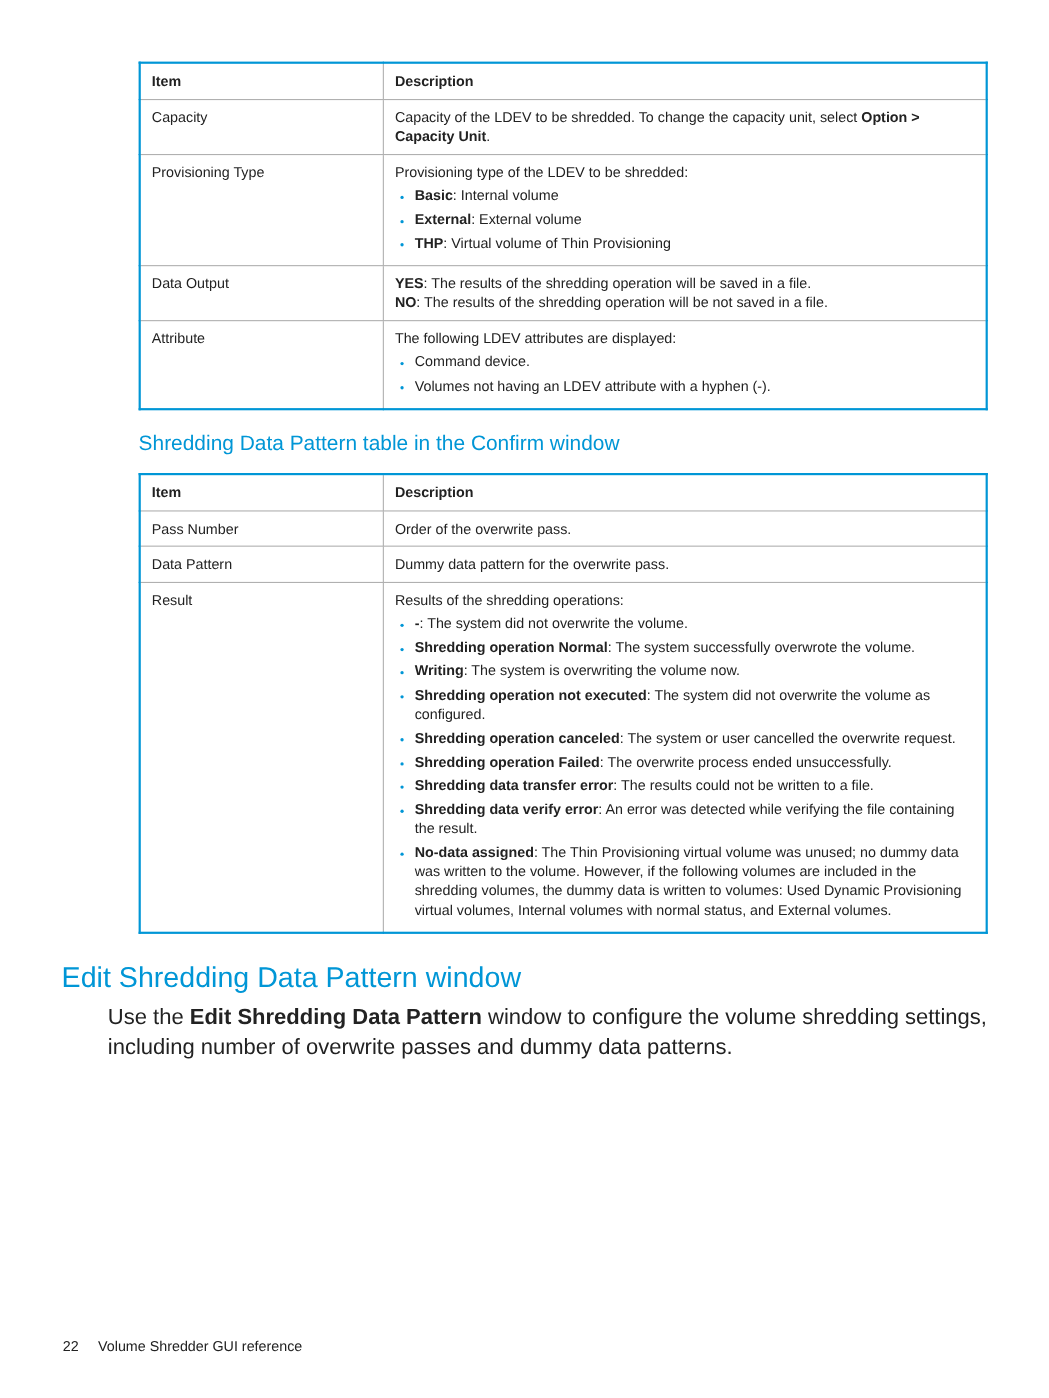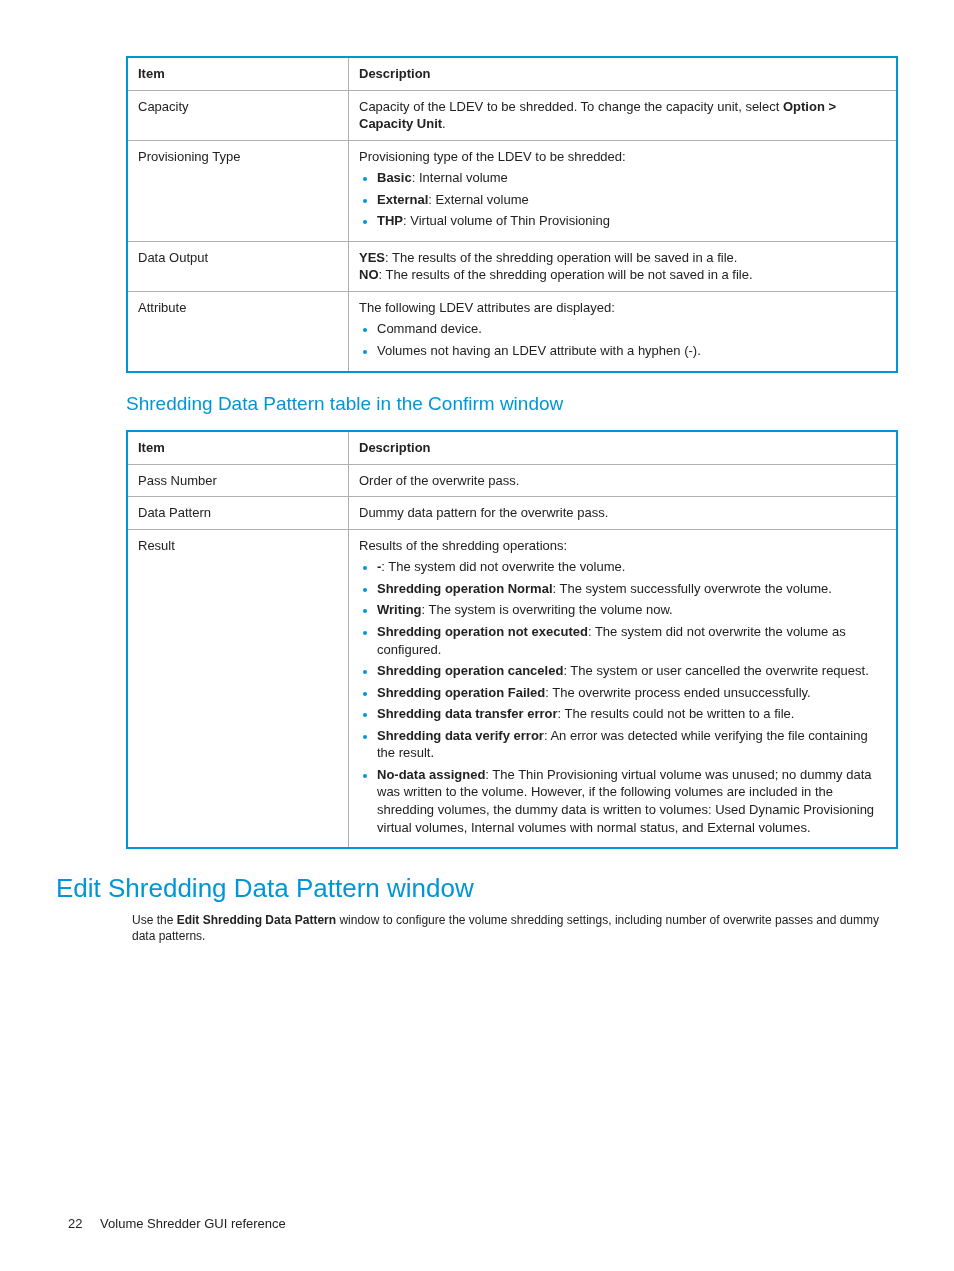--- a/index.html
+++ b/index.html
@@ -48,30 +48,30 @@
     margin: 18px 0 14px 0;
     padding-left: 70px;
   }
   h2.section {
     color: #0096d6;
     font-weight: normal;
     font-size: 26px;
     margin: 22px 0 6px 0;
   }
   p.section-para {
-    margin: 4px 0 0 76px;
-    font-size: 12px;
+    margin: 4px 0 0 42px;
+    font-size: 20px;
   }
   .table-wrap {
     margin-left: 70px;
   }
   .footer {
     position: absolute;
     bottom: 38px;
-    left: 68px;
+    left: 57px;
     font-size: 13px;
     color: #222;
   }
   .footer .pg { margin-right: 14px; }
   .inline-bold { font-weight: bold; }
   .cell-plain-top { margin: 0 0 2px 0; }
 </style>
 </head>
 <body>
 

